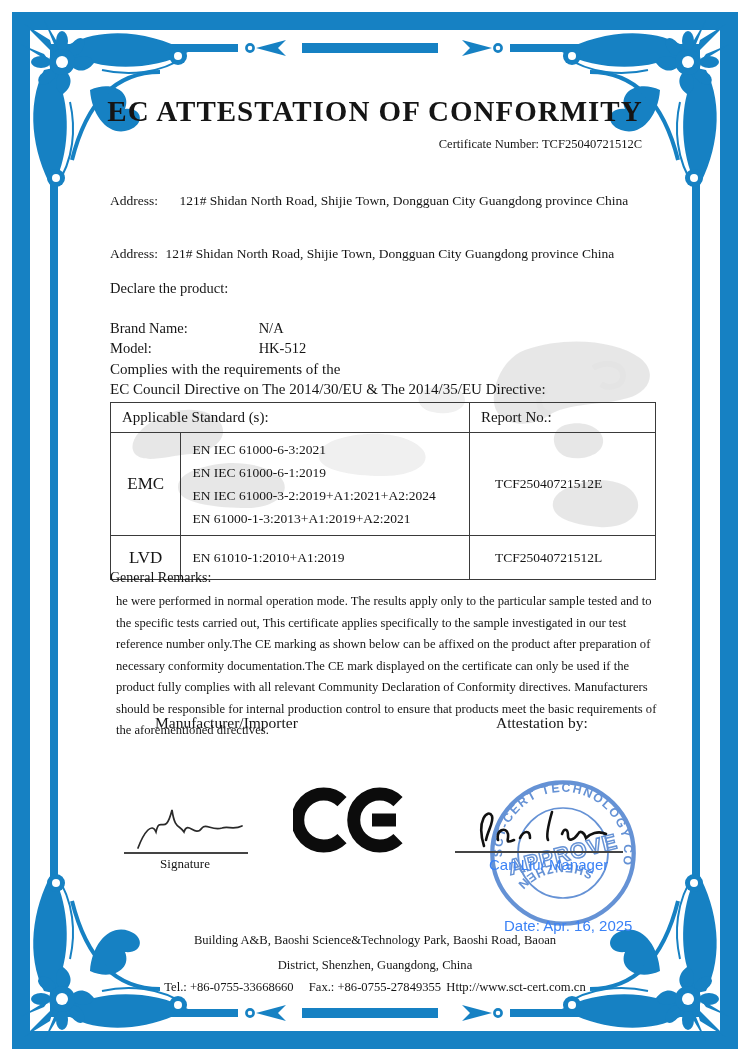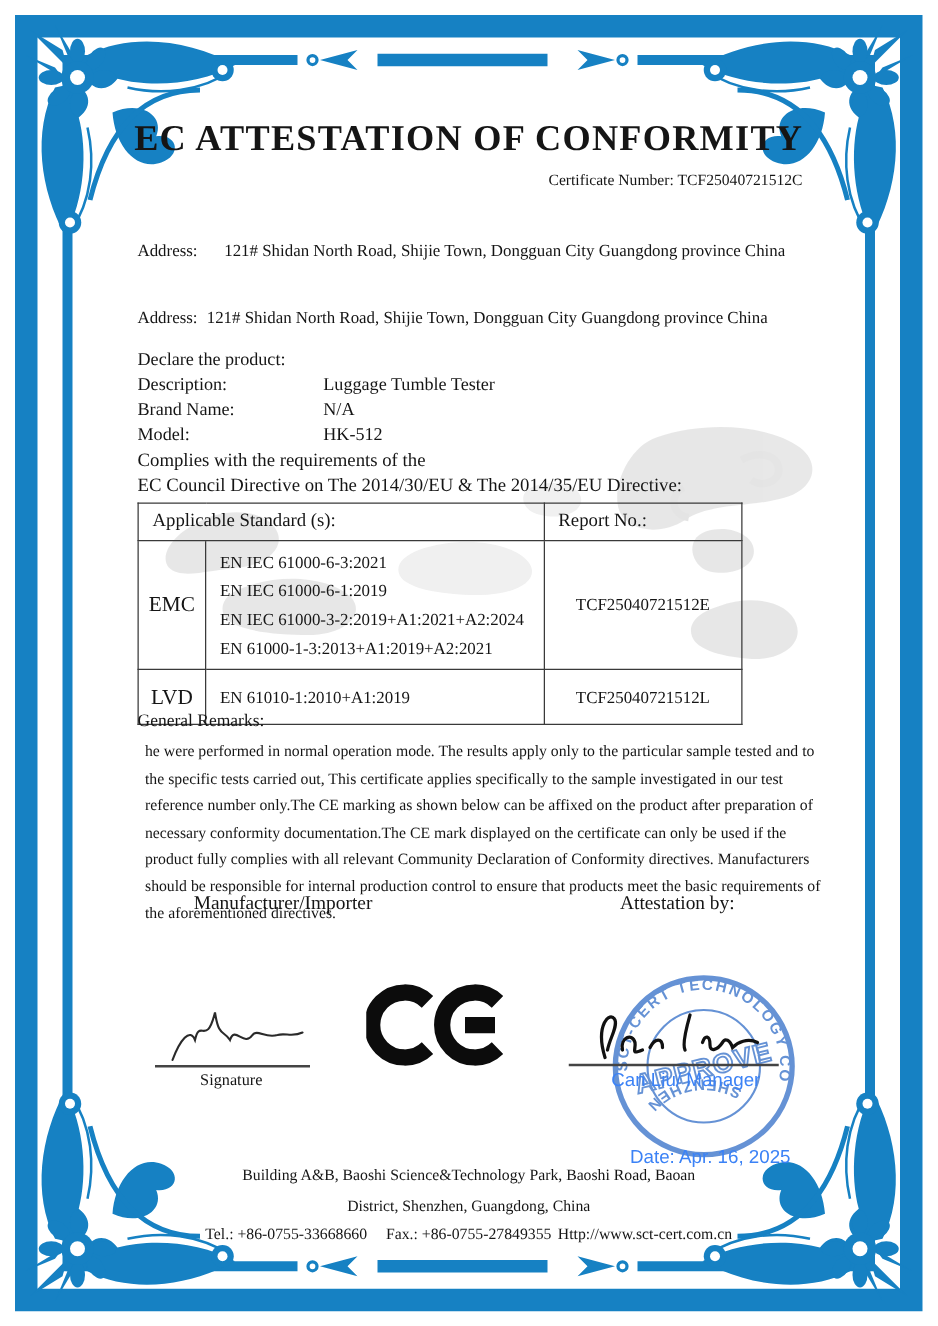--- a/index.html
+++ b/index.html
@@ -28,21 +28,21 @@
   .abs{position:absolute;}
   .title{top:95px;left:0;right:0;text-align:center;font-size:29px;font-weight:bold;
          letter-spacing:1px;white-space:nowrap;}
   .certno{top:137px;right:108px;font-size:12.5px;}
   .line{left:110px;white-space:nowrap;}
   .lbl-sm{font-size:13.5px;}
   .val-lg{font-size:15px;}
   .field-row{left:110px;font-size:14.5px;white-space:nowrap;}
   .field-label{display:inline-block;width:145px;}
   
-  table.std{position:absolute;left:110px;top:402px;width:484px;border-collapse:collapse;}
+  table.std{position:absolute;left:110px;top:402px;width:546px;border-collapse:collapse;}
   table.std td{border:1.4px solid #3a3a3a;vertical-align:middle;}
   td.hdr{font-size:15px;height:27px;padding-left:11px;}
   td.cat{width:78px;text-align:center;font-size:17px;}
   td.stds{width:288px;padding:5px 0 5px 11px;}
   td.stds div{font-size:13.5px;line-height:23px;white-space:nowrap;}
   td.rep{width:177px;font-size:13.5px;padding-left:25px;}
   
   .remarks-head{top:570px;left:110px;font-size:14px;}
   .remarks{top:591px;left:116px;width:548px;font-size:12.6px;line-height:21.5px;text-align:left;}
   
@@ -227,24 +227,20 @@
   <div class="abs line lbl-sm" style="top:193px;">
     <span>Address:</span>
     <span style="margin-left:18px;">121# Shidan North Road, Shijie Town, Dongguan City Guangdong province China</span>
   </div>
   <div class="abs line lbl-sm" style="top:246px;">
     <span>Address:</span>
     <span style="margin-left:4px;">121# Shidan North Road, Shijie Town, Dongguan City Guangdong province China</span>
   </div>
 
   <div class="abs line" style="top:280px;font-size:14.5px;">Declare the product:</div>
-  <div class="abs field-row" style="top:300px;">
-    <span class="field-label">Description:</span>
-    <span>Luggage Tumble Tester</span>
-  </div>
   <div class="abs field-row" style="top:320px;">
     <span class="field-label">Brand Name:</span>
     <span>N/A</span>
   </div>
   <div class="abs field-row" style="top:340px;">
     <span class="field-label">Model:</span>
     <span>HK-512</span>
   </div>
 
   <div class="abs line" style="top:361px;font-size:15px;">Complies with the requirements of the</div>

